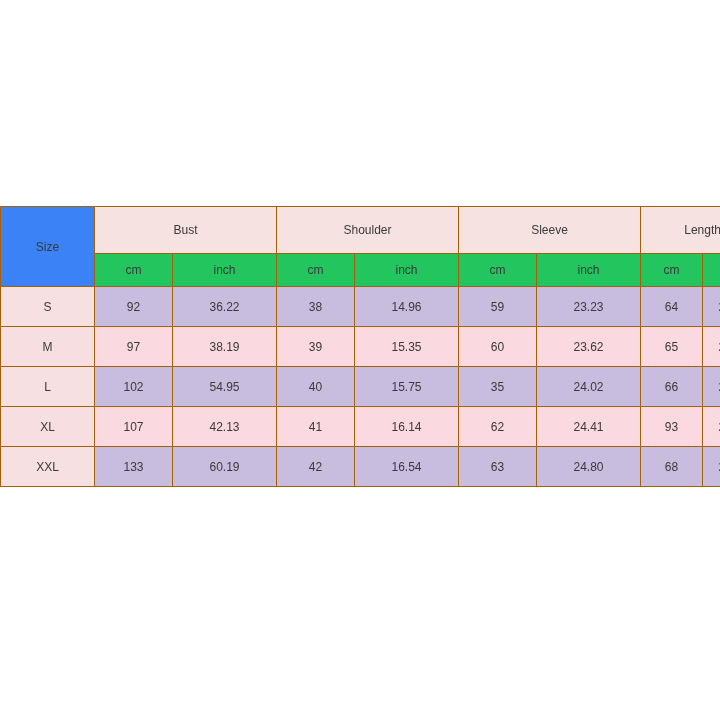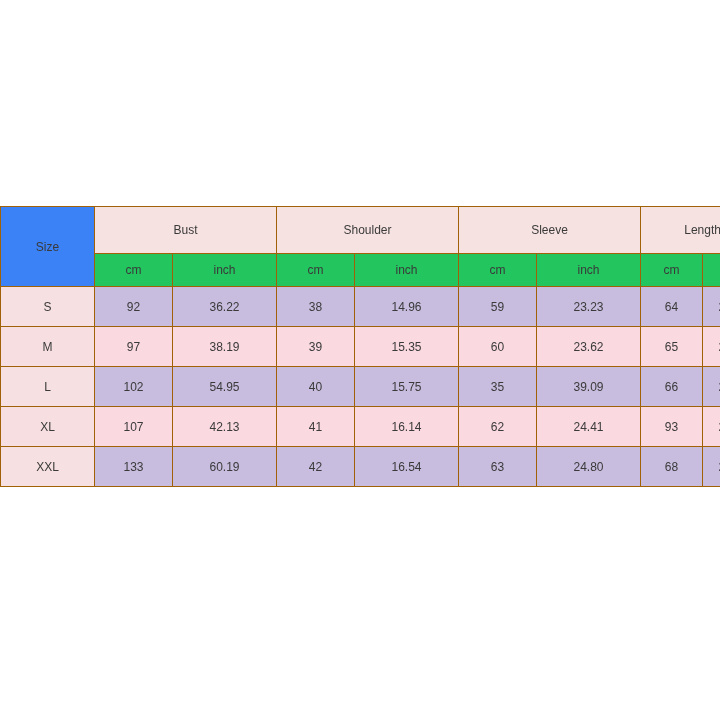--- a/index.html
+++ b/index.html
@@ -137,21 +137,21 @@
           <td class="data">25.59</td>
         </tr>
 
         <tr class="row-purple">
           <td class="size-label">L</td>
           <td class="data">102</td>
           <td class="data">54.95</td>
           <td class="data">40</td>
           <td class="data">15.75</td>
           <td class="data">35</td>
-          <td class="data">39.09</td>
+          <td class="data">24.02</td>
           <td class="data">66</td>
           <td class="data">25.98</td>
         </tr>
 
         <tr class="row-pink">
           <td class="size-label">XL</td>
           <td class="data">107</td>
           <td class="data">42.13</td>
           <td class="data">41</td>
           <td class="data">16.14</td>

